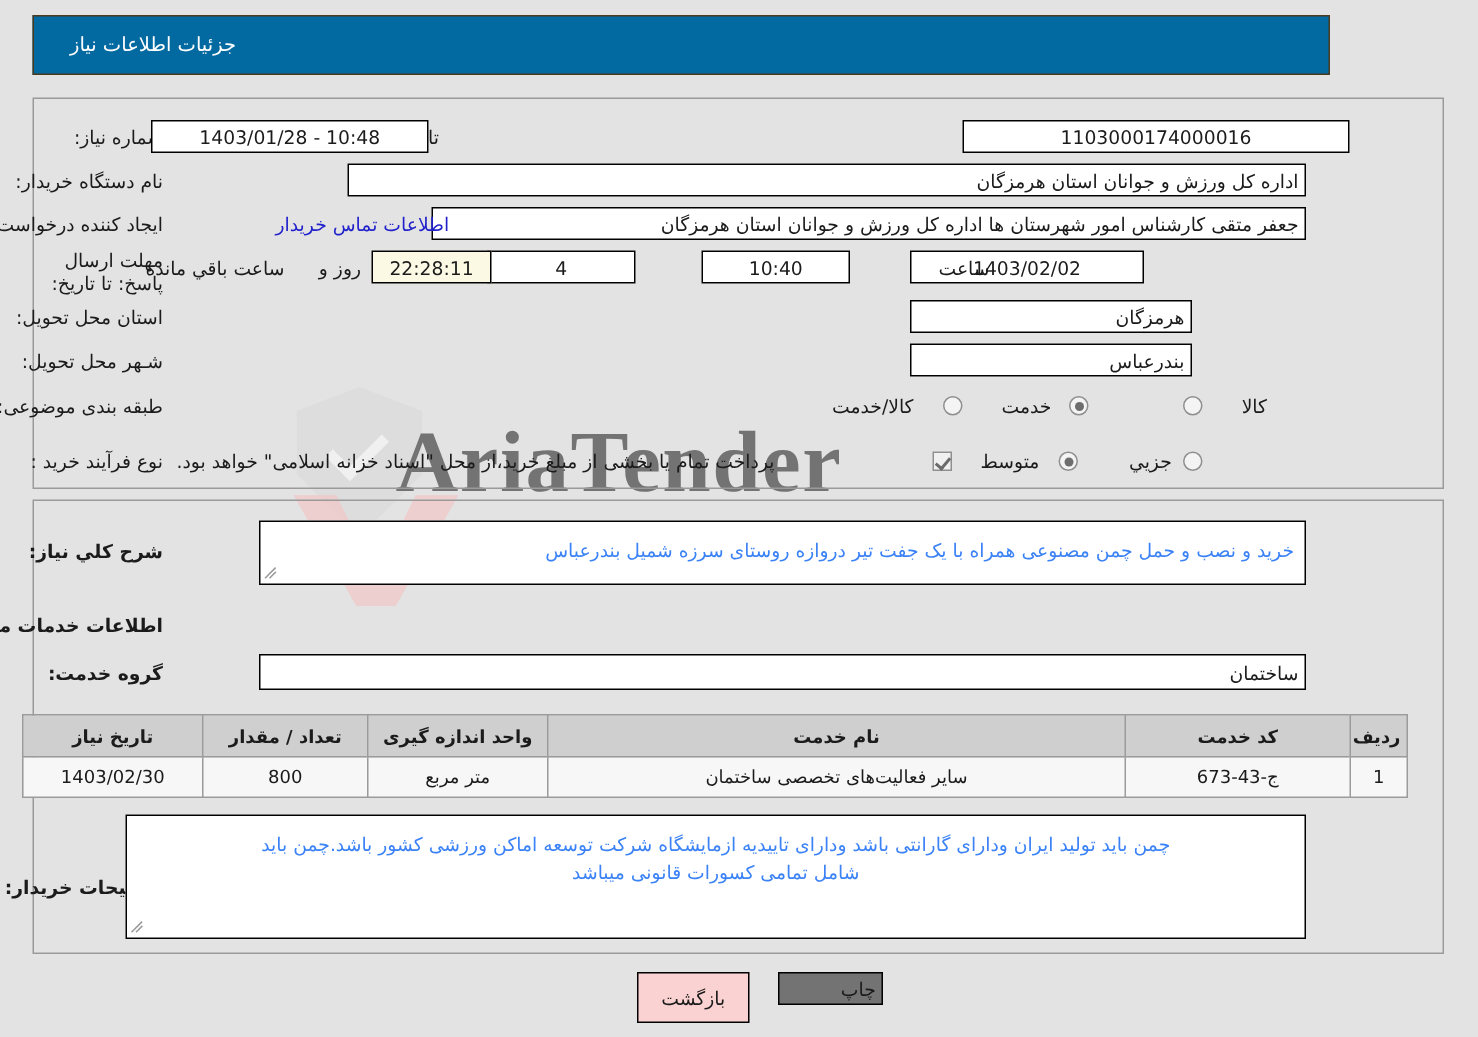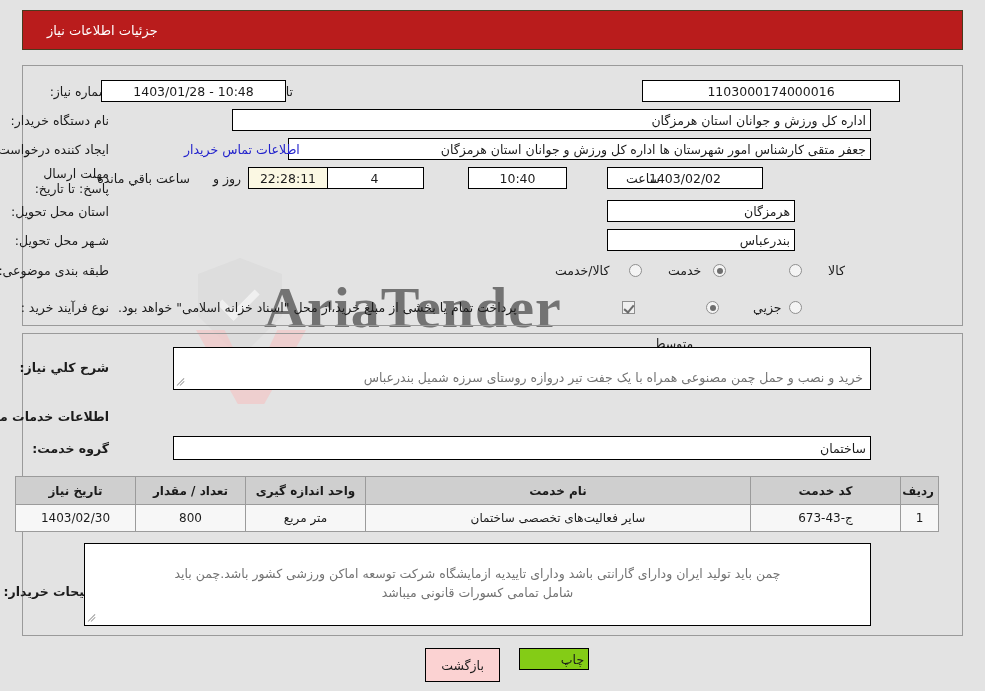--- a/index.html
+++ b/index.html
@@ -70,22 +70,22 @@
     font-family: "Liberation Serif", "DejaVu Serif", serif;
     direction: ltr;
     white-space: nowrap;
     font-weight: bold;
   }
 
   
   .header-bar {
     position: absolute;
     left: 22px; top: 10px;
-    width: 941px; height: 40px;
-    background: #b91c1c;
+    width: 865px; height: 40px;
+    background: #0369a1;
     border: 1px solid #4a3a1e;
     box-sizing: border-box;
     color: #ffffff;
     font-size: 13px;
     display: flex;
     align-items: center;
     justify-content: flex-start;
     padding-left: 0;
     padding-right: 0;
     z-index: 2;
@@ -183,23 +183,23 @@
     transform: rotate(40deg);
   }
 
   
   .ta {
     position: absolute;
     box-sizing: border-box;
     background: #ffffff;
     border: 1px solid #000000;
     font-size: 12.5px;
-    color: #737373;
-    z-index: 3;
-    padding: 20px 7px 0 7px;
+    color: #3b82f6;
+    z-index: 3;
+    padding: 9px 7px 0 7px;
     line-height: 19px;
     overflow: hidden;
   }
   .ta .grip {
     position: absolute;
     left: 2px; bottom: 1px;
     width: 12px; height: 12px;
     z-index: 4;
   }
   .ta .grip::before,
@@ -250,21 +250,21 @@
     box-sizing: border-box;
     border: 1px solid #000000;
     font-size: 12.5px;
     color: #1b1b1b;
     display: flex;
     align-items: center;
     justify-content: center;
     cursor: pointer;
     z-index: 3;
   }
-  .btn-print  { background: #84cc16; padding-left: 37px; }
+  .btn-print  { background: #737373; padding-left: 37px; }
   .btn-back   { background: #fbd2d2; }
 </style>
 </head>
 <body>
 
 <div id="page">
 
   <div class="watermark">
     <div class="wm-shield"></div>
     <div class="wm-v"></div>
@@ -317,21 +317,21 @@
 
   <div class="radio" style="left:629px; top:264px;"></div>
   <div class="lbl" style="left:555px; top:263px;">کالا/خدمت</div>
 
   <div class="lbl" style="right:876px; top:300px;">نوع فرآیند خرید :</div>
 
   <div class="radio" style="left:789px; top:301px;"></div>
   <div class="lbl" style="left:753px; top:300px;">جزیي</div>
 
   <div class="radio checked" style="left:706px; top:301px;"></div>
-  <div class="lbl" style="left:654px; top:300px;margin-top:36px;">متوسط</div>
+  <div class="lbl" style="left:654px; top:300px;">متوسط</div>
 
   <div class="checkbox checked" style="left:622px; top:301px;"></div>
   <div class="lbl" style="left:118px; top:300px;">پرداخت تمام یا بخشی از مبلغ خرید،از محل "اسناد خزانه اسلامی" خواهد بود.</div>
 
   <div class="lbl bold" style="right:876px; top:360px;">شرح کلي نیاز:</div>
   <div class="ta" style="left:173px; top:347px; width:698px; height:43px;">
     <span>خرید و نصب و حمل چمن مصنوعی همراه با یک جفت تیر دروازه روستای سرزه شمیل بندرعباس</span>
     <span class="grip"></span>
   </div>
 

